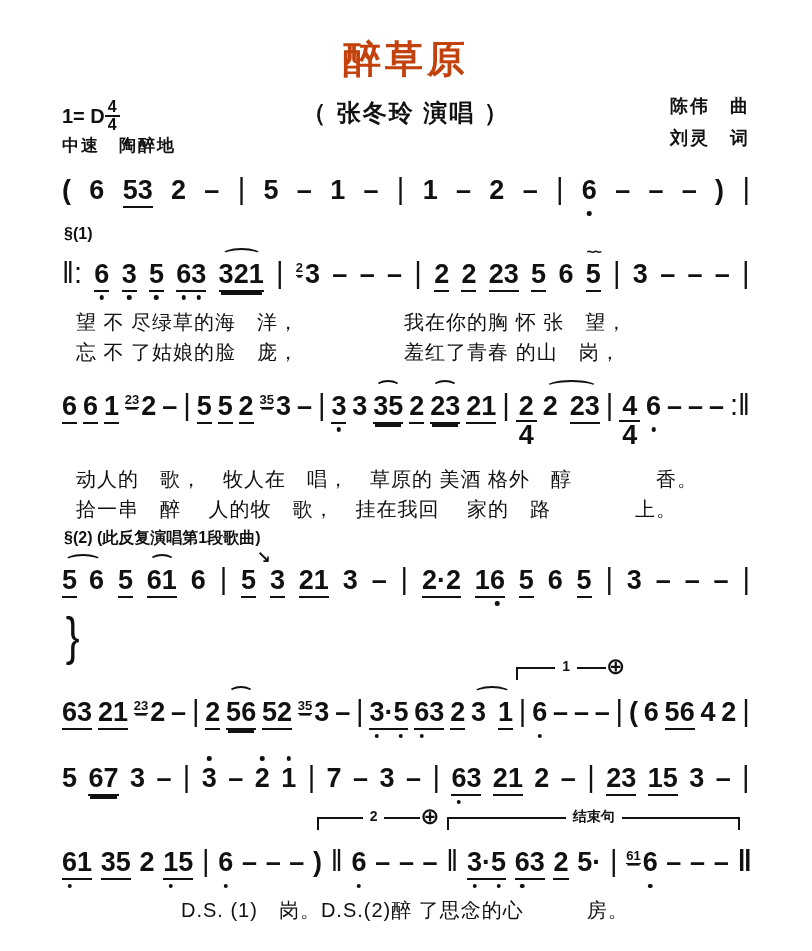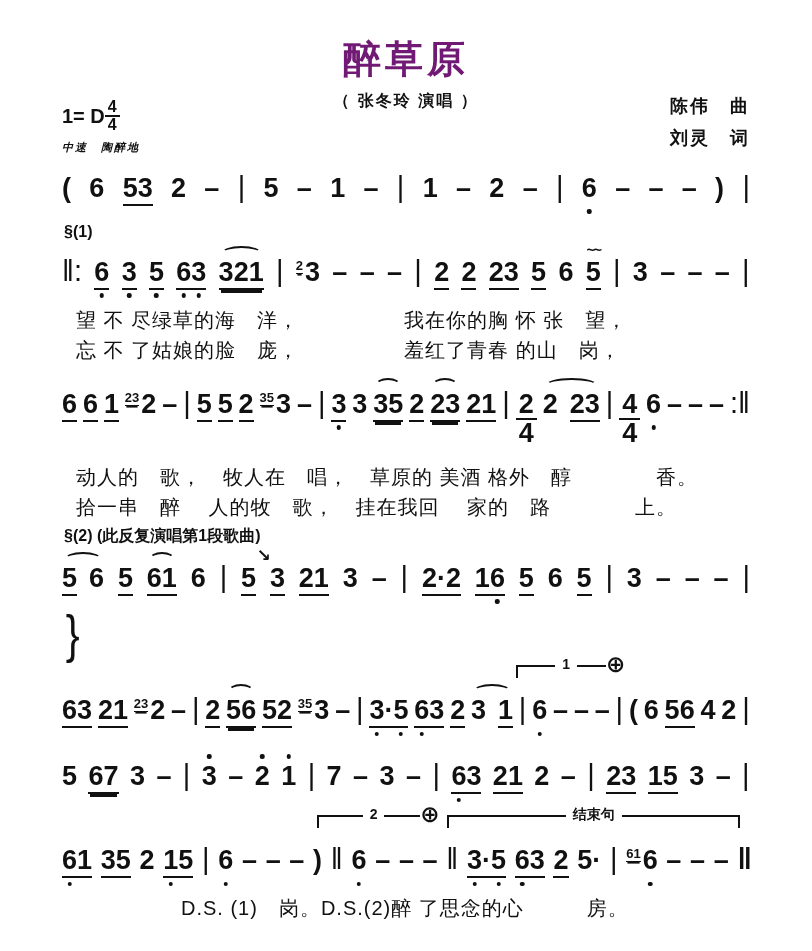--- a/index.html
+++ b/index.html
@@ -10,22 +10,22 @@
     overflow:hidden;
   }
   
   .title{text-align:center;font-size:38px;font-weight:800;letter-spacing:4px;margin:4px 0 6px;}
   .head-grid{display:grid;grid-template-columns:170px 1fr 170px;align-items:start;}
   .keyline{font-size:20px;font-weight:800;display:flex;align-items:center;gap:0;margin-top:8px;}
   .tsig{display:inline-flex;flex-direction:column;align-items:center;font-weight:800;line-height:1.02;}
   .tsig b{display:block;padding:0 3px;font-weight:800;}
   .tsig b:first-child{border-bottom:2.2px solid #111;}
   .keyline .tsig{font-size:16px;}
-  .tempo{font-size:11px;font-weight:800;margin-top:6px;letter-spacing:2px;font-style:italic;}
-  .singer{text-align:center;font-size:16px;font-weight:800;margin-top:0;letter-spacing:2px;}
+  .tempo{font-size:17px;font-weight:800;letter-spacing:2px;}
+  .singer{text-align:center;font-size:24px;font-weight:800;margin-top:6px;letter-spacing:2px;}
   .credits{text-align:right;font-size:18px;font-weight:800;line-height:1.75;letter-spacing:2px;}
   
   .systems{margin-top:10px;}
   .system{position:relative;}
   .marker{font-size:16px;font-weight:800;margin:2px 0 0 2px;}
   .overlay-row{position:relative;height:20px;}
   .ending{position:absolute;top:6px;height:11px;border-top:2.4px solid #111;border-left:2.4px solid #111;}
   .ending.rt{border-right:2.4px solid #111;}
   .ending .elabel{position:absolute;top:-10px;left:0;right:0;text-align:center;font-size:14px;font-weight:800;line-height:1;}
   .ending .elabel i{font-style:normal;background:#fff;padding:0 7px;}
@@ -63,21 +63,21 @@
   .sys-2{margin-bottom:4px;}
   .sys-3{margin-bottom:2px;}
   .sys-4{margin-bottom:2px;}
   .sys-5{margin-bottom:0px;}
 </style>
 </head>
 <body>
 
 <div class="sheet">
 
-  <div class="title" style="color:#701a75;">醉草原</div>
+  <div class="title" style="color:#c2410c;">醉草原</div>
 
   <div class="head-grid">
     <div>
       <div class="keyline">
         <span>1= D</span>
         <span class="tsig">
           <b>4</b>
           <b>4</b>
         </span>
       </div>

